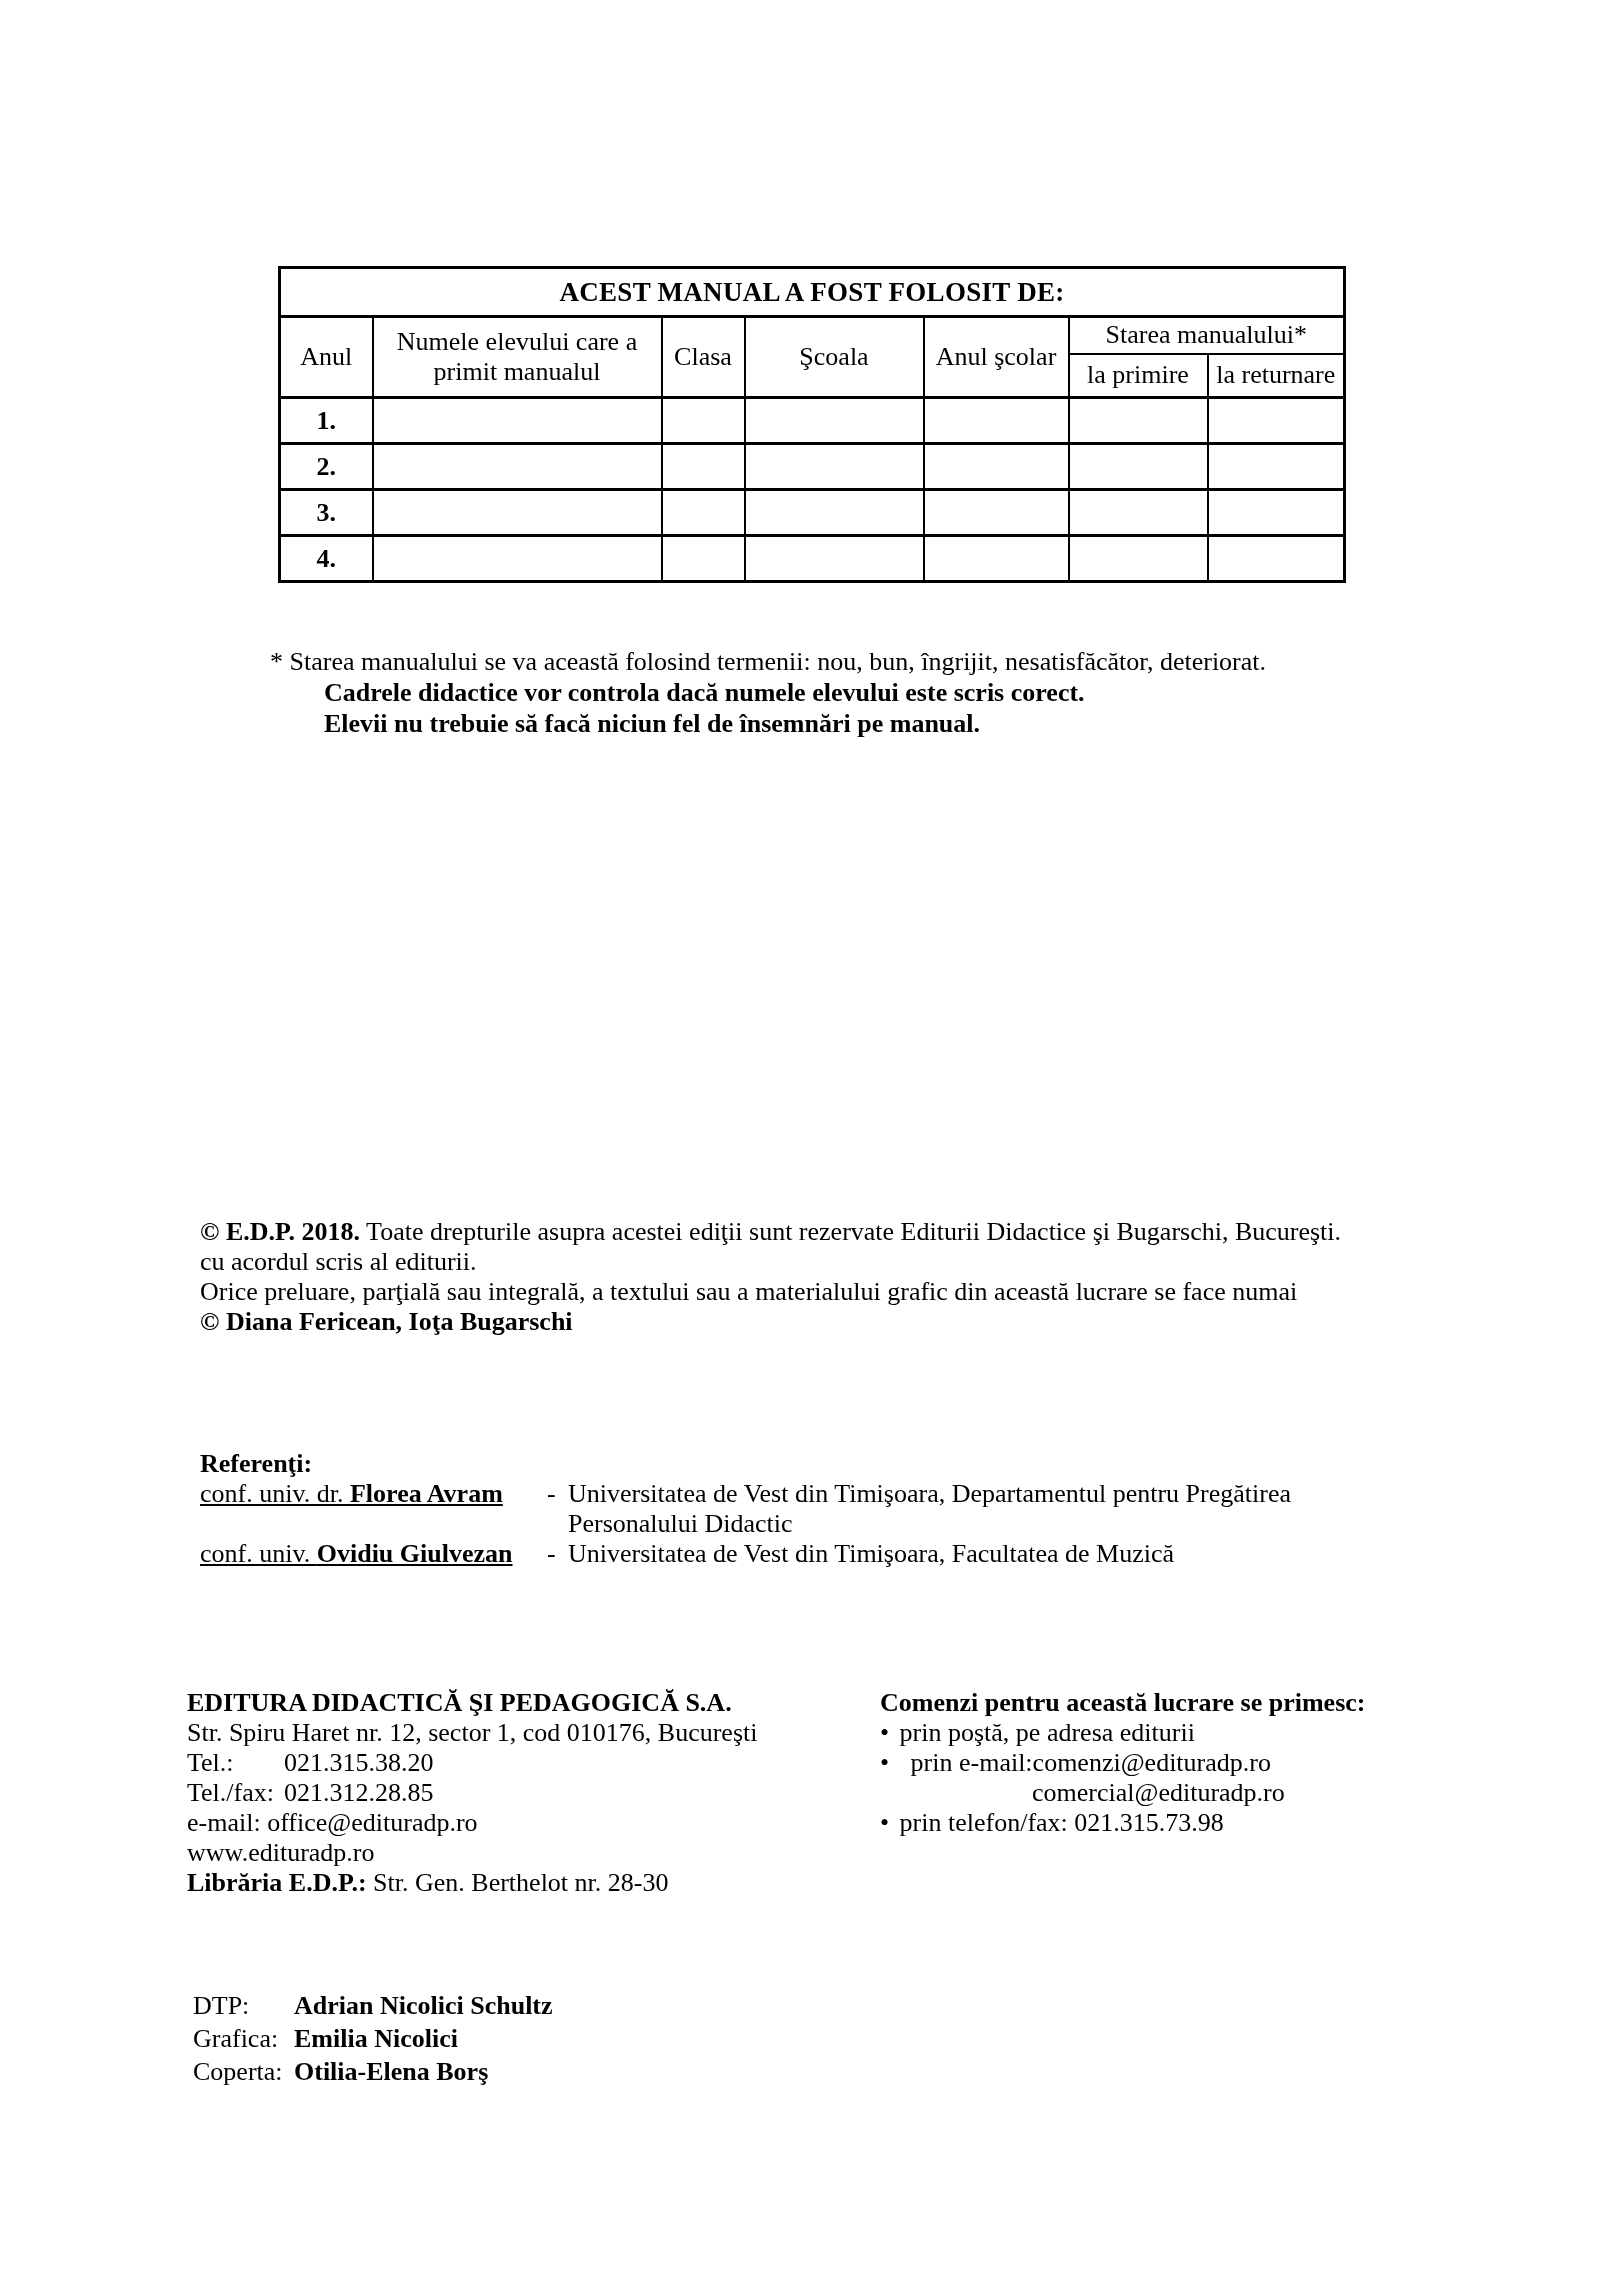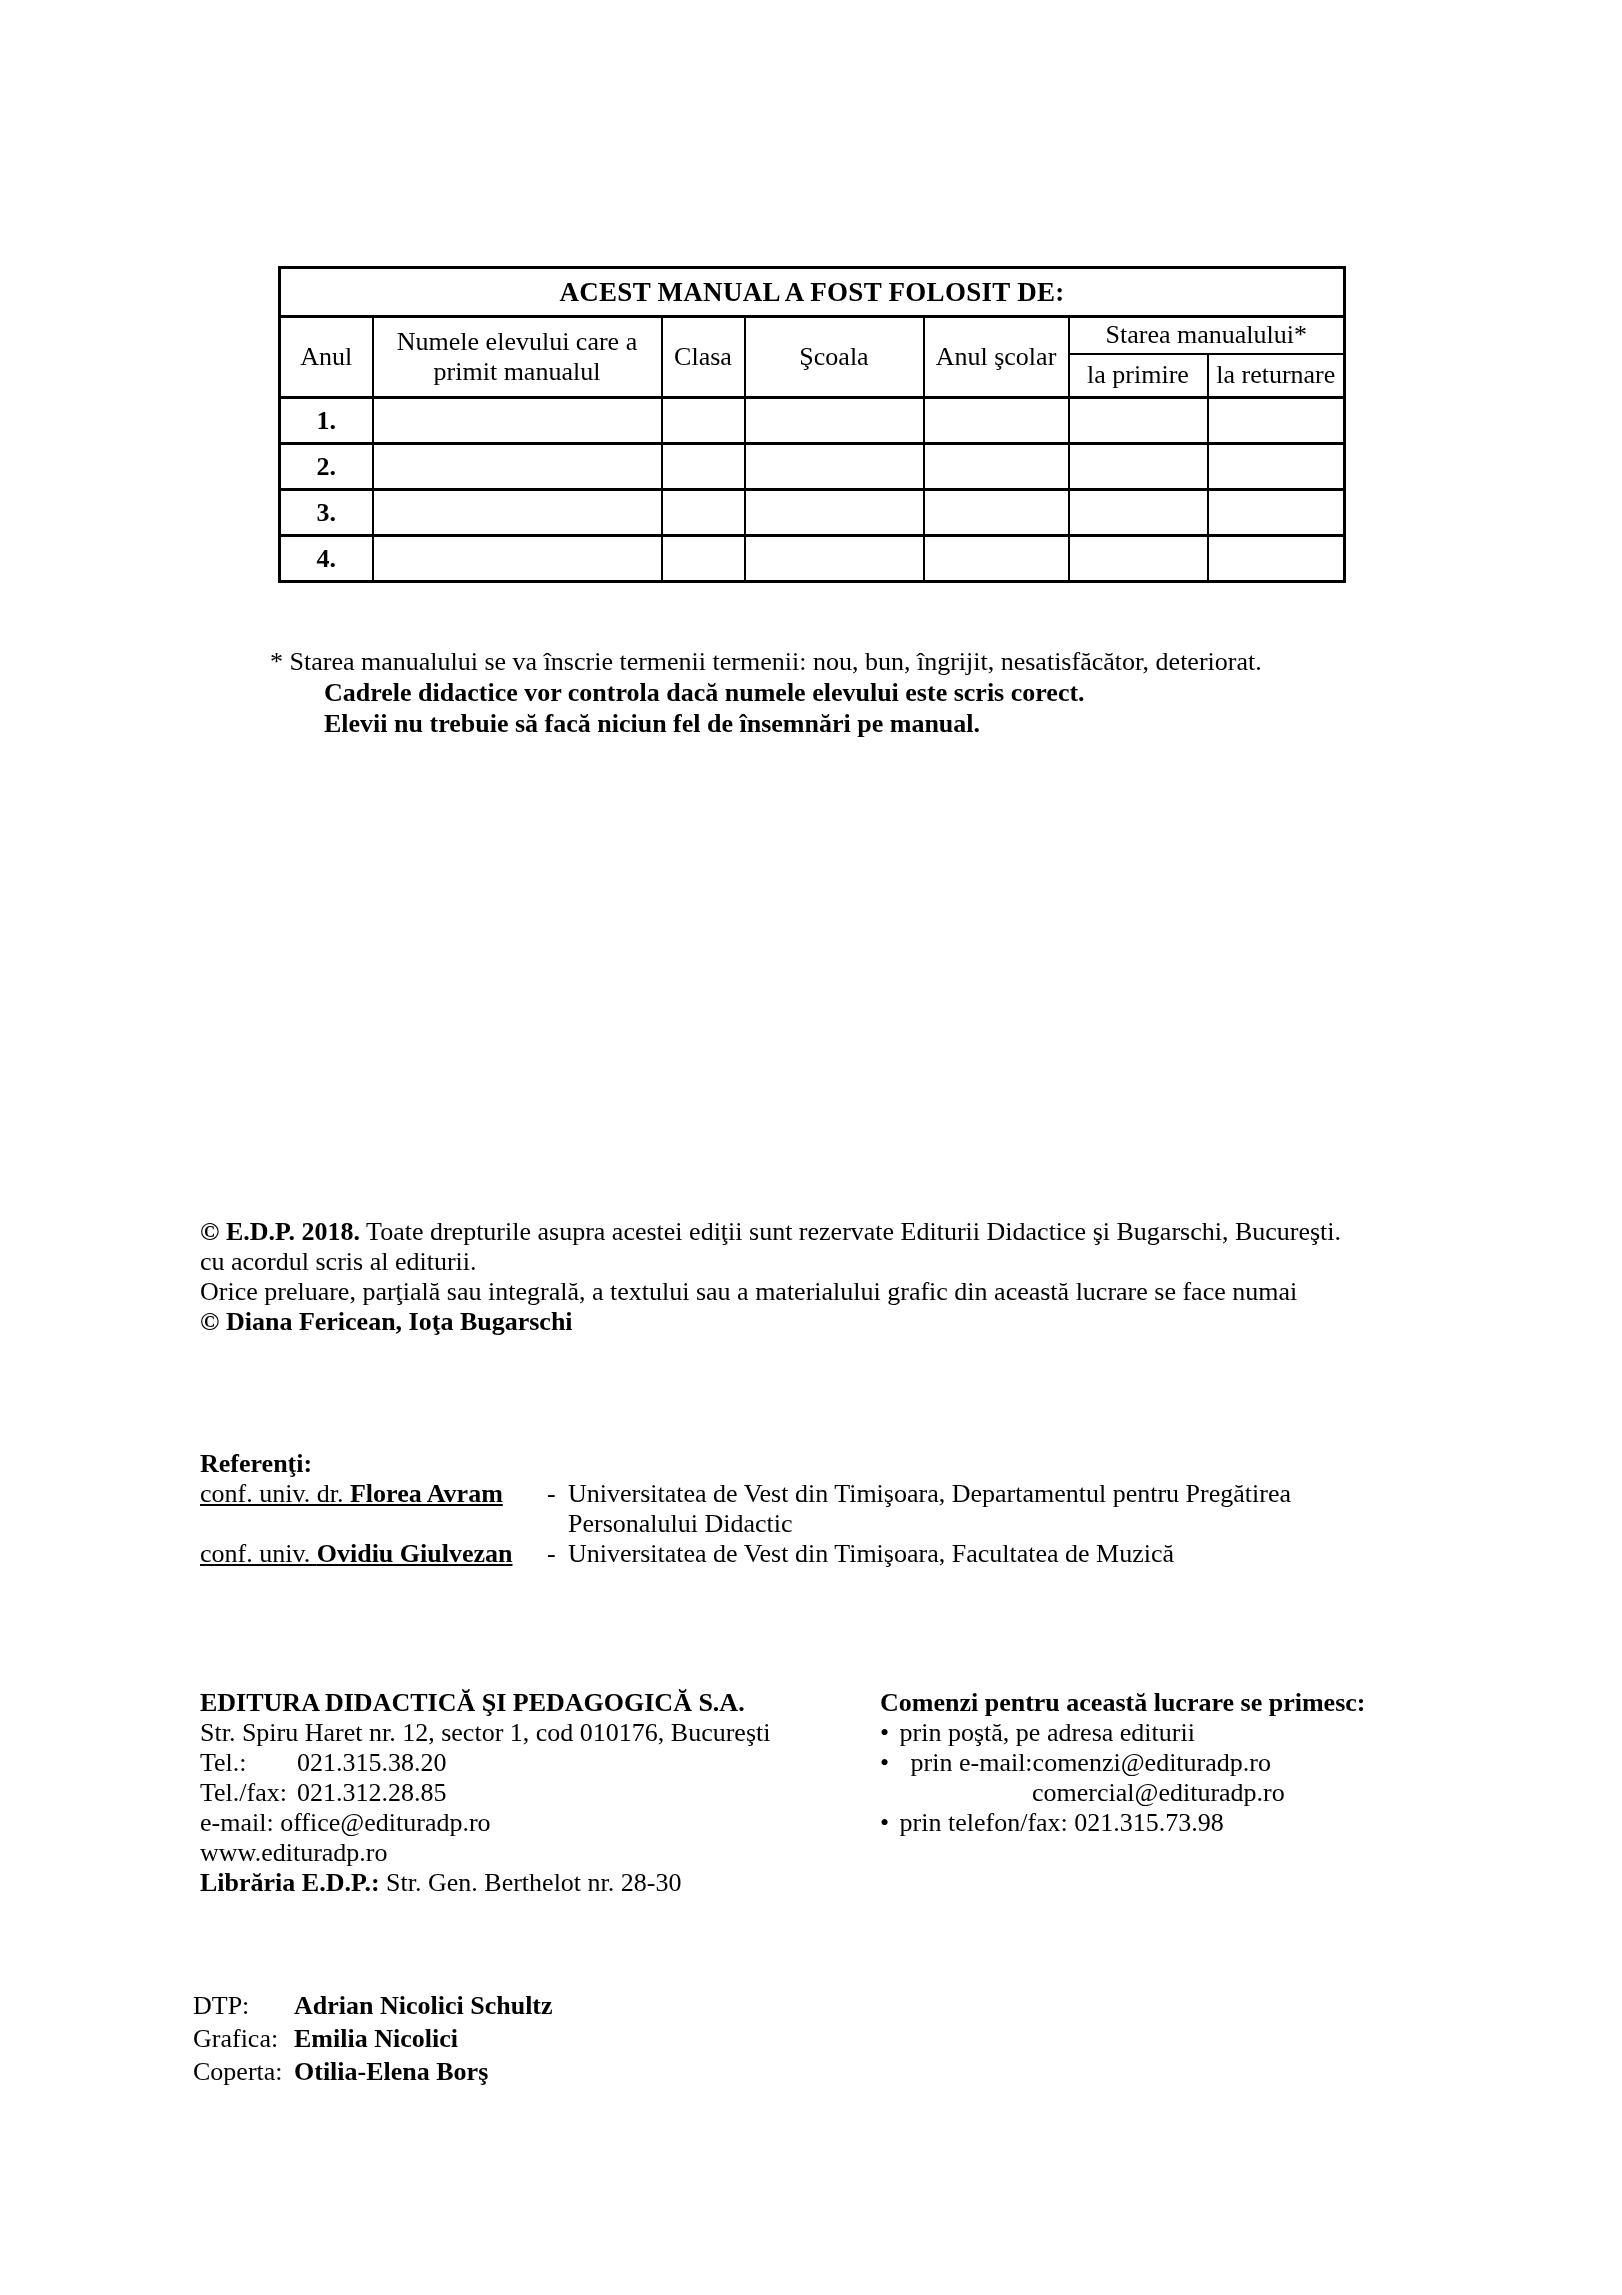--- a/index.html
+++ b/index.html
@@ -135,21 +135,21 @@
             <td></td>
             <td></td>
             <td></td>
             <td></td>
       </tr>
     </tbody>
       </table>
   </div>
 
   <div class="abs notes" style="left:270px; top:646px;">
-    <div>* Starea manualului se va înscrie termenii termenii: nou, bun, îngrijit, nesatisfăcător, deteriorat.</div>
+    <div>* Starea manualului se va această folosind termenii: nou, bun, îngrijit, nesatisfăcător, deteriorat.</div>
     <div class="indented bold">Cadrele didactice vor controla dacă numele elevului este scris corect.</div>
     <div class="indented bold">Elevii nu trebuie să facă niciun fel de însemnări pe manual.</div>
   </div>
 
   <div class="abs" style="left:200px; top:1217px;">
     <div><span class="bold">© E.D.P. 2018.</span><span> Toate drepturile asupra acestei ediţii sunt rezervate Editurii Didactice şi Bugarschi, Bucureşti.</span></div>
     <div>cu acordul scris al editurii.</div>
     <div>Orice preluare, parţială sau integrală, a textului sau a materialului grafic din această lucrare se face numai</div>
     <div class="bold">© Diana Fericean, Ioţa Bugarschi</div>
   </div>
@@ -166,21 +166,21 @@
     </div>
     <div class="ref-row">
       <div class="ref-left"><span>conf. univ. </span><span class="bold">Ovidiu Giulvezan</span></div>
       <div class="ref-dash">-</div>
       <div class="ref-right">
         <div>Universitatea de Vest din Timişoara, Facultatea de Muzică</div>
       </div>
     </div>
   </div>
 
-  <div class="abs" style="left:200px; top:1688px;">
+  <div class="abs" style="left:187px; top:1688px;">
     <div class="bold">EDITURA DIDACTICĂ ŞI PEDAGOGICĂ S.A.</div>
     <div>Str. Spiru Haret nr. 12, sector 1, cod 010176, Bucureşti</div>
     <div><span class="label-tel">Tel.:</span><span>021.315.38.20</span></div>
     <div><span class="label-tel">Tel./fax:</span><span>021.312.28.85</span></div>
     <div><span>e-mail:</span>&nbsp;<span>office@edituradp.ro</span></div>
     <div>www.edituradp.ro</div>
     <div><span class="bold">Librăria E.D.P.:</span><span> Str. Gen. Berthelot nr. 28-30</span></div>
   </div>
 
   <div class="abs" style="left:880px; top:1688px;">

